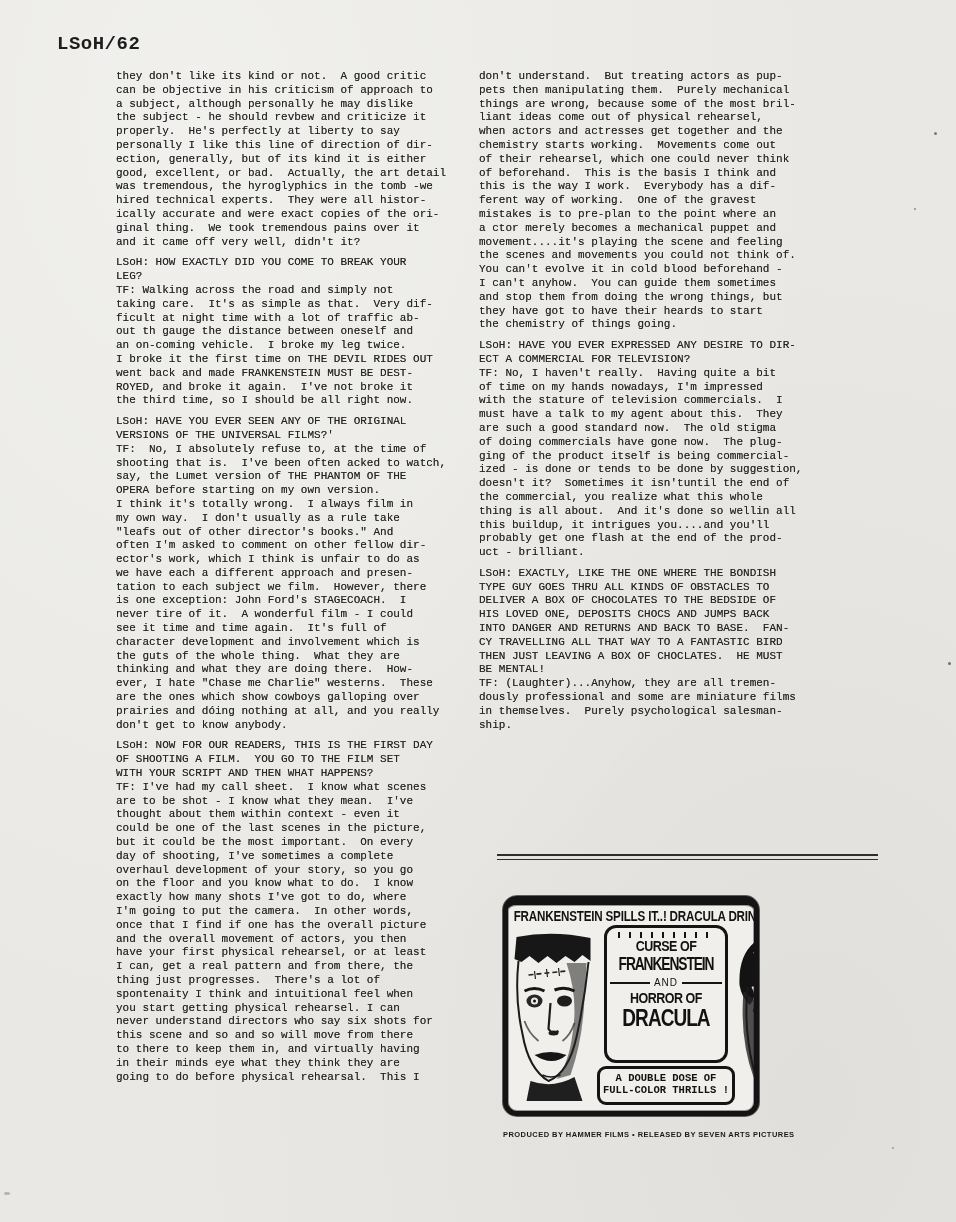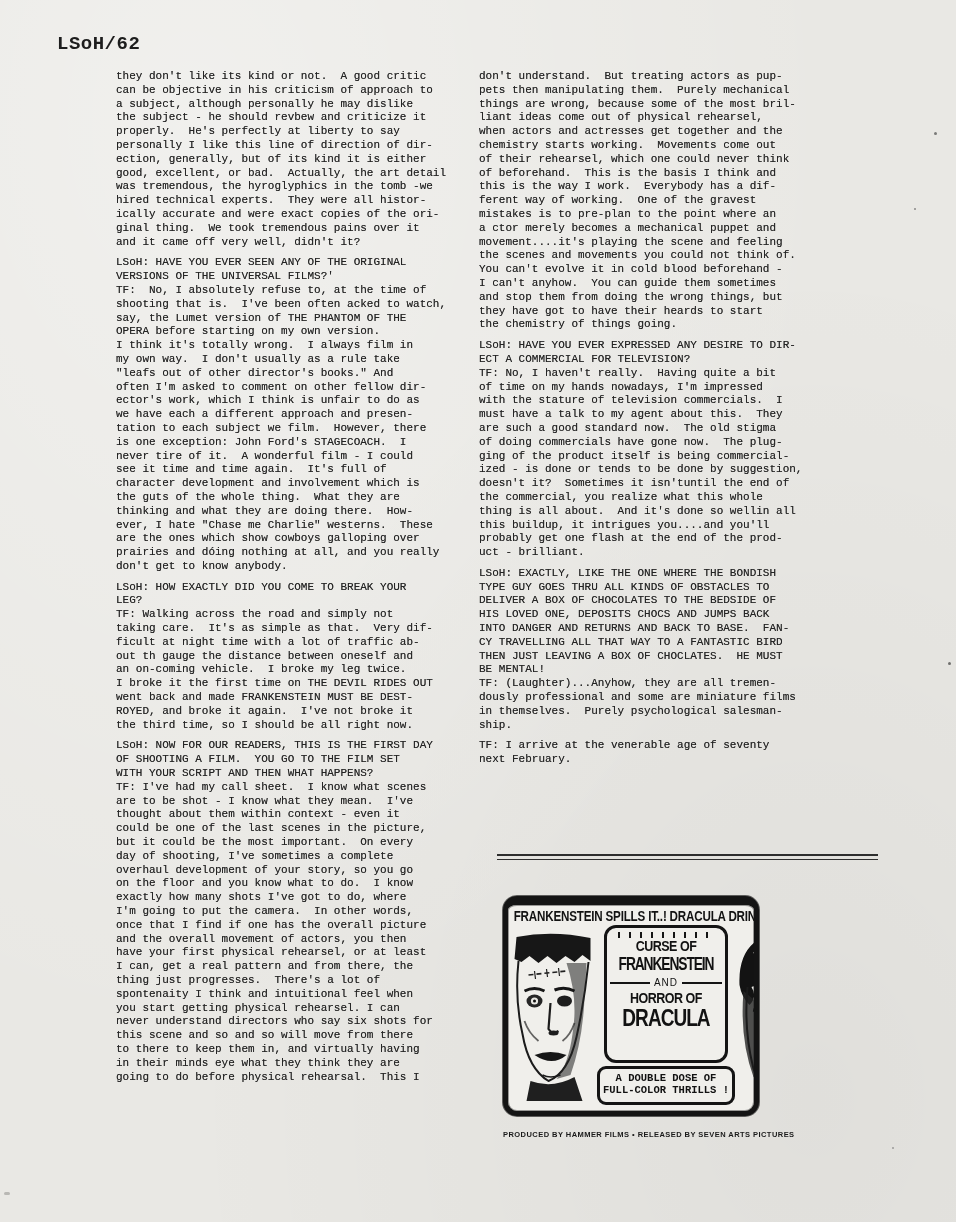--- a/index.html
+++ b/index.html
@@ -109,20 +109,31 @@
 the subject - he should revbew and criticize it
 properly.  He's perfectly at liberty to say
 personally I like this line of direction of dir-
 ection, generally, but of its kind it is either
 good, excellent, or bad.  Actually, the art detail
 was tremendous, the hyroglyphics in the tomb -we
 hired technical experts.  They were all histor-
 ically accurate and were exact copies of the ori-
 ginal thing.  We took tremendous pains over it
 and it came off very well, didn't it?</div>
+      <div class="para">LSoH: HOW EXACTLY DID YOU COME TO BREAK YOUR
+LEG?
+TF: Walking across the road and simply not
+taking care.  It's as simple as that.  Very dif-
+ficult at night time with a lot of traffic ab-
+out th gauge the distance between oneself and
+an on-coming vehicle.  I broke my leg twice.
+I broke it the first time on THE DEVIL RIDES OUT
+went back and made FRANKENSTEIN MUST BE DEST-
+ROYED, and broke it again.  I've not broke it
+the third time, so I should be all right now.</div>
       <div class="para">LSoH: HAVE YOU EVER SEEN ANY OF THE ORIGINAL
 VERSIONS OF THE UNIVERSAL FILMS?'
 TF:  No, I absolutely refuse to, at the time of
 shooting that is.  I've been often acked to watch,
 say, the Lumet version of THE PHANTOM OF THE
 OPERA before starting on my own version.
 I think it's totally wrong.  I always film in
 my own way.  I don't usually as a rule take
 "leafs out of other director's books." And
 often I'm asked to comment on other fellow dir-
@@ -132,31 +143,20 @@
 is one exception: John Ford's STAGECOACH.  I
 never tire of it.  A wonderful film - I could
 see it time and time again.  It's full of
 character development and involvement which is
 the guts of the whole thing.  What they are
 thinking and what they are doing there.  How-
 ever, I hate "Chase me Charlie" westerns.  These
 are the ones which show cowboys galloping over
 prairies and dóing nothing at all, and you really
 don't get to know anybody.</div>
-      <div class="para">LSoH: HOW EXACTLY DID YOU COME TO BREAK YOUR
-LEG?
-TF: Walking across the road and simply not
-taking care.  It's as simple as that.  Very dif-
-ficult at night time with a lot of traffic ab-
-out th gauge the distance between oneself and
-an on-coming vehicle.  I broke my leg twice.
-I broke it the first time on THE DEVIL RIDES OUT
-went back and made FRANKENSTEIN MUST BE DEST-
-ROYED, and broke it again.  I've not broke it
-the third time, so I should be all right now.</div>
       <div class="para">LSoH: NOW FOR OUR READERS, THIS IS THE FIRST DAY
 OF SHOOTING A FILM.  YOU GO TO THE FILM SET
 WITH YOUR SCRIPT AND THEN WHAT HAPPENS?
 TF: I've had my call sheet.  I know what scenes
 are to be shot - I know what they mean.  I've
 thought about them within context - even it
 could be one of the last scenes in the picture,
 but it could be the most important.  On every
 day of shooting, I've sometimes a complete
 overhaul development of your story, so you go
@@ -217,22 +217,20 @@
 DELIVER A BOX OF CHOCOLATES TO THE BEDSIDE OF
 HIS LOVED ONE, DEPOSITS CHOCS AND JUMPS BACK
 INTO DANGER AND RETURNS AND BACK TO BASE.  FAN-
 CY TRAVELLING ALL THAT WAY TO A FANTASTIC BIRD
 THEN JUST LEAVING A BOX OF CHOCLATES.  HE MUST
 BE MENTAL!
 TF: (Laughter)...Anyhow, they are all tremen-
 dously professional and some are miniature films
 in themselves.  Purely psychological salesman-
 ship.</div>
-      <div class="para">TF: I arrive at the venerable age of seventy
-next February.</div>
     </div>
 
   <div class="section-divider"></div>
 
   <div class="poster-wrap">
     <div class="poster">
       <div class="poster-banner">FRANKENSTEIN SPILLS IT..! DRACULA DRINKS IT!</div>
       <div class="poster-body">
 
         <div class="face">

